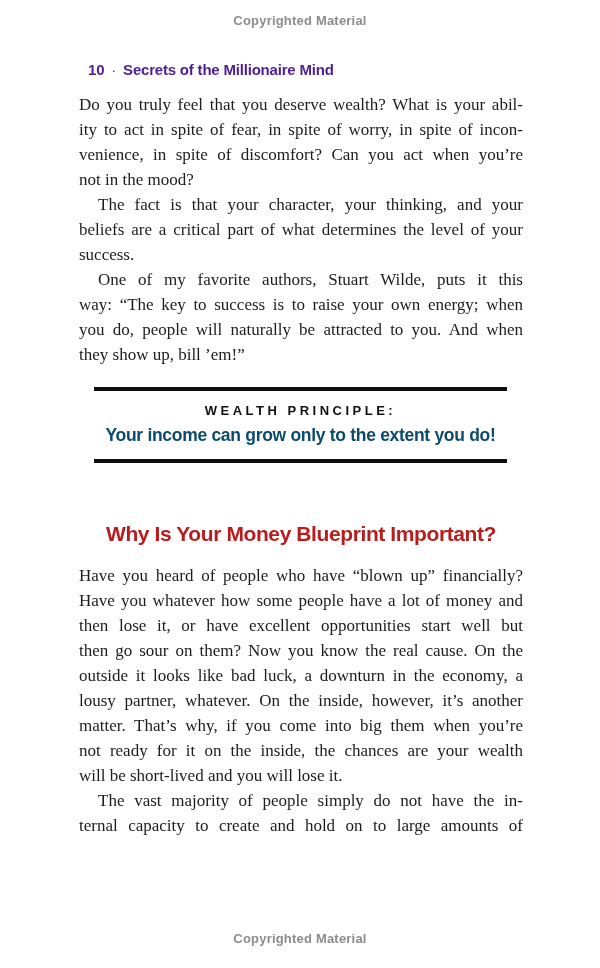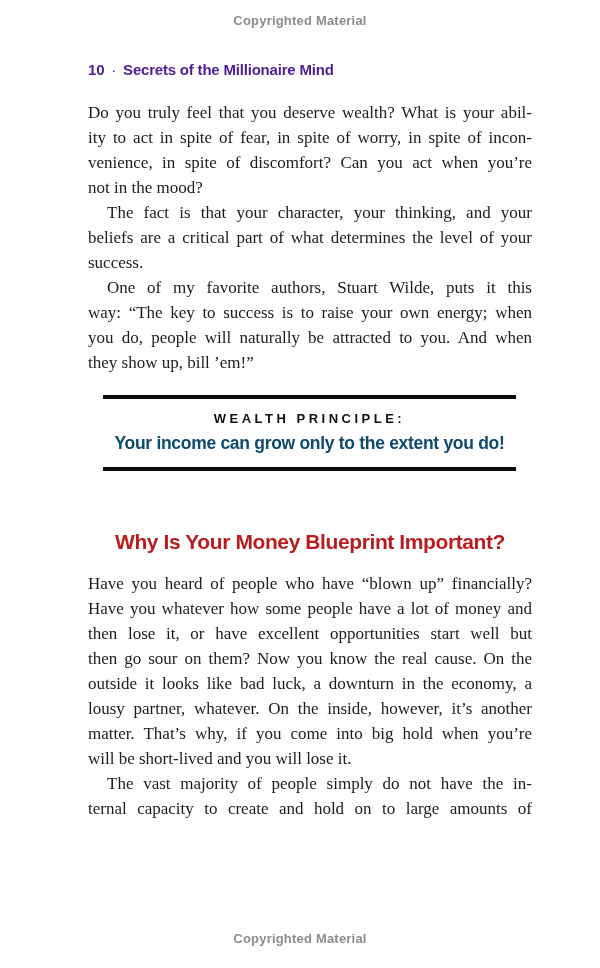--- a/index.html
+++ b/index.html
@@ -40,24 +40,23 @@
     font-weight:700;
     font-size:15px;
     letter-spacing:-0.2px;
     color:#4c1d95;
     white-space:nowrap;
     margin-top:16px;
   }
   .running-header .sep{padding:0 7px;font-weight:400;}
   .text-column{
     position:absolute;
-    left:88px;
+    left:79px;
     top:92px;
     width:444px;
-    margin-top:8px;
   }
   .para{margin:0;}
   .line{
     font-size:17px;
     line-height:25px;
     text-align:justify;
     text-align-last:justify;
     text-justify:inter-word;
     white-space:nowrap;
     color:var(--text);
@@ -143,21 +142,22 @@
     <div class="section-heading">Why Is Your Money Blueprint Important?</div>
 
     <div class="paragraphs-bottom">
         <div class="para">
           <div class="line">Have you heard of people who have “blown up” financially?</div>
           <div class="line">Have you whatever how some people have a lot of money and</div>
           <div class="line">then lose it, or have excellent opportunities start well but</div>
           <div class="line">then go sour on them? Now you know the real cause. On the</div>
           <div class="line">outside it looks like bad luck, a downturn in the economy, a</div>
           <div class="line">lousy partner, whatever. On the inside, however, it’s another</div>
-          <div class="line">matter. That’s why, if you come into big hold when you’re</div>
+          <div class="line">matter. That’s why, if you come into big them when you’re</div>
+          <div class="line">not ready for it on the inside, the chances are your wealth</div>
           <div class="line flush">will be short-lived and you will lose it.</div>
         </div>
         <div class="para">
           <div class="line indent">The vast majority of people simply do not have the in-</div>
           <div class="line">ternal capacity to create and hold on to large amounts of</div>
         </div>
       </div>
 
   </div>
 

